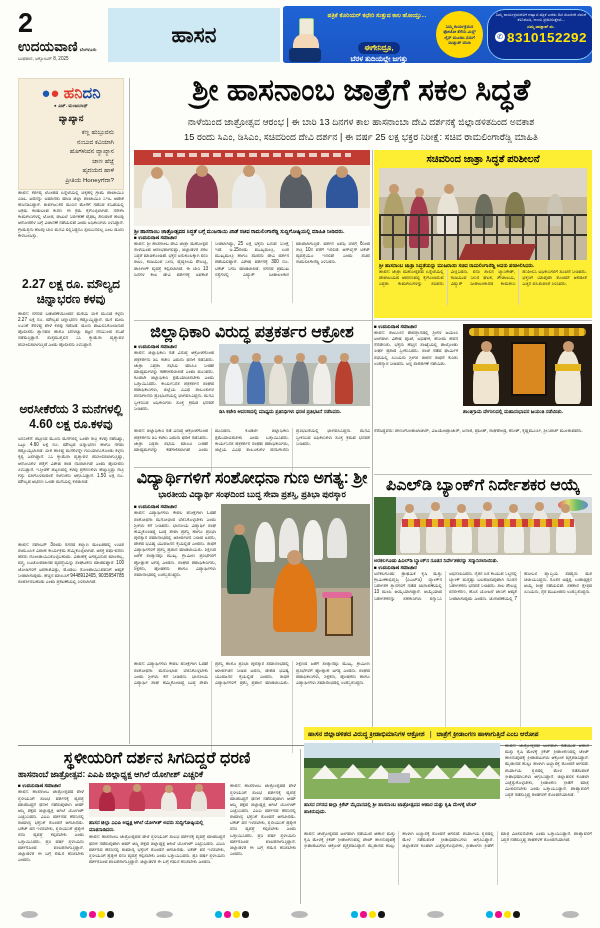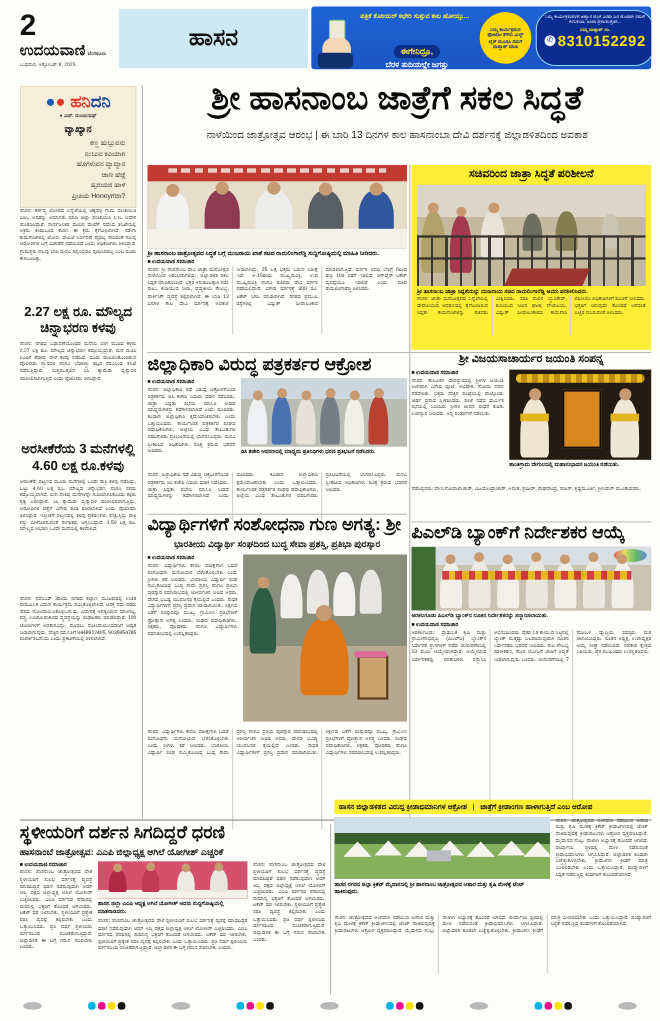--- a/index.html
+++ b/index.html
@@ -52,21 +52,21 @@
   .hd-red{color:#e0392c;} .hd-blue{color:#17449c;}
   .hd-byline{font-size:4.6px;font-weight:bold;color:#333;margin-top:1px;}
   .hd-title{font-size:8.5px;font-weight:bold;margin-top:5px;}
   .hd-lines{font-size:6.2px;line-height:1.55;text-align:right;padding-right:4px;margin-top:3px;color:#222;}
   .h-left{font-size:12px;font-weight:bold;text-align:center;line-height:1.3;margin:7px 0 3px;}
   .body-xs{font-size:4.6px;line-height:1.34;text-align:justify;color:#1d1d1d;overflow:hidden;}
   .lead{font-size:4.8px;font-weight:bold;color:#000;margin-bottom:1px;}
 
   
   .art{position:absolute;box-sizing:border-box;}
-  .h-sec{font-size:16px;font-weight:bold;line-height:1.15;color:#0b0b0b;}
+  .h-sec{font-size:16px;font-weight:bold;text-align:center;line-height:1.15;color:#0b0b0b;}
   .h-sec2{font-size:10px;font-weight:bold;text-align:center;line-height:1.15;color:#0b0b0b;}
   .subhead{font-size:8.3px;font-weight:bold;text-align:center;margin-top:2px;}
   .caption{font-size:5.4px;font-weight:bold;line-height:1.3;margin-top:2px;color:#000;}
   .cols3{column-count:3;column-gap:7px;column-rule:0.5px solid #cfcfcf;}
   .row{display:flex;gap:5px;}
   .ph{position:relative;overflow:hidden;background:#cac2b4;flex:none;}
 
   
   .p-banner{position:absolute;left:0;top:0;right:0;height:15px;background:#c23b32;}
   .p-bannertx{position:absolute;left:8%;top:3px;width:84%;height:4px;background:repeating-linear-gradient(90deg,#f2e9e0 0 8px,transparent 8px 12px);opacity:.85;}
@@ -129,20 +129,21 @@
       <div class="ad-phone">
         <span class="ico">✆</span>
         <span class="num">8310152292</span>
       </div>
     </div>
   </div>
 
   <div class="h-main">ಶ್ರೀ ಹಾಸನಾಂಬ ಜಾತ್ರೆಗೆ ಸಕಲ ಸಿದ್ಧತೆ</div>
   <div class="h-sub">
     <div>ನಾಳೆಯಿಂದ ಜಾತ್ರೋತ್ಸವ ಆರಂಭ | ಈ ಬಾರಿ 13 ದಿನಗಳ ಕಾಲ ಹಾಸನಾಂಬಾ ದೇವಿ ದರ್ಶನಕ್ಕೆ ಜಿಲ್ಲಾಡಳಿತದಿಂದ ಅವಕಾಶ</div>
+    <div>15 ರಂದು ಸಿಎಂ, ಡಿಸಿಎಂ, ಸಚಿವರಿಂದ ದೇವಿ ದರ್ಶನ | ಈ ವರ್ಷ 25 ಲಕ್ಷ ಭಕ್ತರ ನಿರೀಕ್ಷೆ: ಸಚಿವ ರಾಮಲಿಂಗಾರೆಡ್ಡಿ ಮಾಹಿತಿ</div>
   </div>
 
   <div class="left-rail">
     <div class="hanidani">
       <div class="hd-logo">
         <span class="dotb">●</span><span class="dotr">●</span>
         <span class="hd-red">ಹನಿ</span><span class="hd-blue">ದನಿ</span>
       </div>
       <div class="hd-byline">● ಎಚ್. ಮಂಜುನಾಥ್</div>
       <div class="hd-title">ವ್ಯಾಖ್ಯಾನ</div>
@@ -235,21 +236,20 @@
           <span class="head" style="left:99px;top:11px;width:9px;height:9px"></span>
           <span class="head" style="left:121px;top:9px;width:9px;height:9px"></span>
         </div>
         <div class="caption" style="font-size:5px">ಡಿಸಿ ಕಚೇರಿ ಆವರಣದಲ್ಲಿ ಮಾಧ್ಯಮ ಪ್ರತಿನಿಧಿಗಳು ಧರಣಿ ಪ್ರತಿಭಟನೆ ನಡೆಸಿದರು.</div>
       </div>
     </div>
     <div class="body-xs cols3" style="height:44px;margin-top:2px">ಹಾಸನ: ಜಿಲ್ಲಾಧಿಕಾರಿ ನಡೆ ವಿರುದ್ಧ ಆಕ್ರೋಶಗೊಂಡ ಪತ್ರಕರ್ತರು ಡಿಸಿ ಕಚೇರಿ ಎದುರು ಧರಣಿ ನಡೆಸಿದರು. ಜಾತ್ರಾ ಸಿದ್ಧತಾ ಸಭೆಯ ಮಾಹಿತಿ ನೀಡದೆ ಮಾಧ್ಯಮಗಳನ್ನು ಕಡೆಗಣಿಸಲಾಗಿದೆ ಎಂದು ದೂರಿದರು. ಕೂಡಲೇ ಜಿಲ್ಲಾಧಿಕಾರಿ ಕ್ಷಮೆಯಾಚಿಸಬೇಕು ಎಂದು ಒತ್ತಾಯಿಸಿದರು. ಕಾರ್ಯನಿರತ ಪತ್ರಕರ್ತರ ಸಂಘದ ಪದಾಧಿಕಾರಿಗಳು, ಜಿಲ್ಲೆಯ ವಿವಿಧ ತಾಲೂಕುಗಳ ವರದಿಗಾರರು ಪ್ರತಿಭಟನೆಯಲ್ಲಿ ಭಾಗವಹಿಸಿದ್ದರು. ಮನವಿ ಸ್ವೀಕರಿಸಿದ ಅಧಿಕಾರಿಗಳು ಸೂಕ್ತ ಕ್ರಮದ ಭರವಸೆ ನೀಡಿದರು.</div>
   </div>
 
   <div class="art" style="left:374px;top:321px;width:218px;height:151px">
-    <div class="h-sec2">ಶ್ರೀ ವಿಜಯಸಾಚಾರ್ಯರ ಜಯಂತಿ ಸಂಪನ್ನ</div>
     <div class="row" style="margin-top:3px">
       <div style="width:84px">
         <div class="lead">■ ಉದಯವಾಣಿ ಸಮಾಚಾರ</div>
         <div class="body-xs" style="height:96px">ಹಾಸನ: ತಾಲೂಕಿನ ದೇವಸ್ಥಾನದಲ್ಲಿ ಶ್ರೀಗಳ ಜಯಂತಿ ಅಂಗವಾಗಿ ವಿಶೇಷ ಪೂಜೆ, ಅಭಿಷೇಕ, ಹೋಮ ಹವನ ನೆರವೇರಿತು. ಭಕ್ತರು ಹೆಚ್ಚಿನ ಸಂಖ್ಯೆಯಲ್ಲಿ ಪಾಲ್ಗೊಂಡು ತೀರ್ಥ ಪ್ರಸಾದ ಸ್ವೀಕರಿಸಿದರು. ಸಂಜೆ ನಡೆದ ಧಾರ್ಮಿಕ ಸಭೆಯಲ್ಲಿ ಹಿರಿಯರು ಶ್ರೀಗಳ ಜೀವನ ಸಾಧನೆ ಕುರಿತು ಉಪನ್ಯಾಸ ನೀಡಿದರು. ಅನ್ನ ಸಂತರ್ಪಣೆ ನಡೆಯಿತು.</div>
       </div>
       <div style="width:129px">
         <div class="ph" style="width:129px;height:82px;background:#241c12">
           <div class="garland" style="left:6px;top:4px;width:117px"></div>
           <div class="frame" style="left:48px;top:18px;width:32px;height:50px"></div>
           <span class="pp" style="left:10px;top:26px;width:26px;height:54px;background:#efe5d0"></span>

